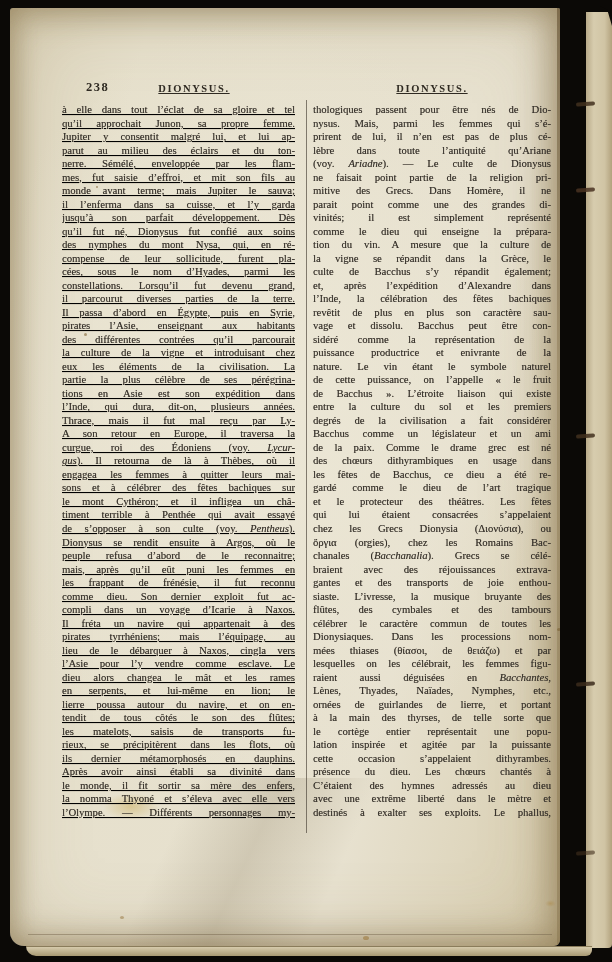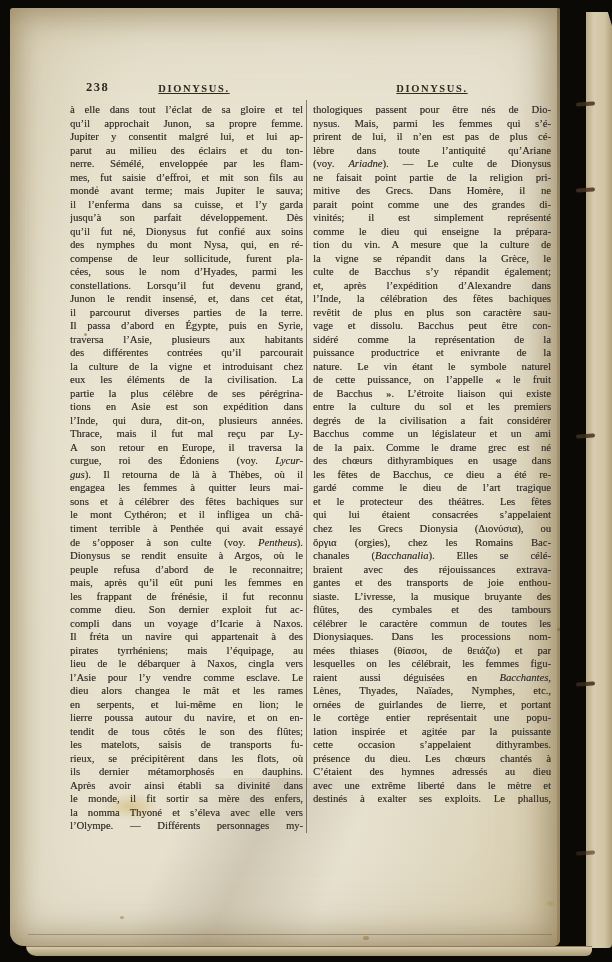--- a/index.html
+++ b/index.html
@@ -60,21 +60,21 @@
   }
   .running-head{
     position:absolute;top:75px;font-weight:bold;font-size:10.5px;
     letter-spacing:1.6px;color:#2f2a22;text-align:center;text-decoration:underline;
   }
   .running-head.left{left:58px;width:252px;}
   .running-head.right{left:302px;width:240px;}
   
   .textblock{position:absolute;left:0;top:95px;width:100%;}
   .col{position:absolute;top:0;}
-  .col-left{left:60px;width:233px;}
+  .col-left{left:52px;width:233px;text-decoration:underline;}
   .col-right{left:303px;width:238px;}
   .divider{
     position:absolute;left:296px;top:-3px;width:1px;height:733px;
     background:rgba(70,63,52,.65);
   }
   .line{
     height:13.52px;line-height:13.52px;font-size:10.6px;color:#35302a;
     text-align:justify;text-align-last:justify;overflow:hidden;
     text-shadow:.2px .2px .3px rgba(52,46,36,.55);
   }
@@ -131,24 +131,23 @@
           <div class="line"><span>nerre. Sémélé, enveloppée par les flam-</span></div>
           <div class="line"><span>mes, fut saisie d’effroi, et mit son fils au</span></div>
           <div class="line"><span>monde avant terme; mais Jupiter le sauva;</span></div>
           <div class="line"><span>il l’enferma dans sa cuisse, et l’y garda</span></div>
           <div class="line"><span>jusqu’à son parfait développement. Dès</span></div>
           <div class="line"><span>qu’il fut né, Dionysus fut confié aux soins</span></div>
           <div class="line"><span>des nymphes du mont Nysa, qui, en ré-</span></div>
           <div class="line"><span>compense de leur sollicitude, furent pla-</span></div>
           <div class="line"><span>cées, sous le nom d’Hyades, parmi les</span></div>
           <div class="line"><span>constellations. Lorsqu’il fut devenu grand,</span></div>
-          <div class="line"><span>Junon le rendit insensé, et, dans cet état,</span></div>
           <div class="line"><span>il parcourut diverses parties de la terre.</span></div>
           <div class="line"><span>Il passa d’abord en Égypte, puis en Syrie,</span></div>
-          <div class="line"><span>traversa l’Asie, plusieurs aux habitants</span></div>
+          <div class="line"><span>pirates l’Asie, enseignant aux habitants</span></div>
           <div class="line"><span>des différentes contrées qu’il parcourait</span></div>
           <div class="line"><span>la culture de la vigne et introduisant chez</span></div>
           <div class="line"><span>eux les éléments de la civilisation. La</span></div>
           <div class="line"><span>partie la plus célèbre de ses pérégrina-</span></div>
           <div class="line"><span>tions en Asie est son expédition dans</span></div>
           <div class="line"><span>l’Inde, qui dura, dit-on, plusieurs années.</span></div>
           <div class="line"><span>Thrace, mais il fut mal reçu par Ly-</span></div>
           <div class="line"><span>A son retour en Europe, il traversa la</span></div>
           <div class="line"><span>curgue, roi des Édoniens (voy. </span><span class="it">Lycur-</span></div>
           <div class="line"><span class="it">gus</span><span>). Il retourna de là à Thèbes, où il</span></div>
@@ -207,32 +206,33 @@
           <div class="line"><span>degrés de la civilisation a fait considérer</span></div>
           <div class="line"><span>Bacchus comme un législateur et un ami</span></div>
           <div class="line"><span>de la paix. Comme le drame grec est né</span></div>
           <div class="line"><span>des chœurs dithyrambiques en usage dans</span></div>
           <div class="line"><span>les fêtes de Bacchus, ce dieu a été re-</span></div>
           <div class="line"><span>gardé comme le dieu de l’art tragique</span></div>
           <div class="line"><span>et le protecteur des théâtres. Les fêtes</span></div>
           <div class="line"><span>qui lui étaient consacrées s’appelaient</span></div>
           <div class="line"><span>chez les Grecs Dionysia (Διονύσια), ou</span></div>
           <div class="line"><span>ὄργια (orgies), chez les Romains Bac-</span></div>
-          <div class="line"><span>chanales (</span><span class="it">Bacchanalia</span><span>). Elles se célé-</span></div>
+          <div class="line"><span>chanales (</span><span class="it">Bacchanalia</span><span>). Grecs se célé-</span></div>
           <div class="line"><span>braient avec des réjouissances extrava-</span></div>
           <div class="line"><span>gantes et des transports de joie enthou-</span></div>
           <div class="line"><span>siaste. L’ivresse, la musique bruyante des</span></div>
           <div class="line"><span>flûtes, des cymbales et des tambours</span></div>
           <div class="line"><span>célébrer le caractère commun de toutes les</span></div>
           <div class="line"><span>Dionysiaques. Dans les processions nom-</span></div>
           <div class="line"><span>mées thiases (θίασοι, de θειάζω) et par</span></div>
           <div class="line"><span>lesquelles on les célébrait, les femmes figu-</span></div>
           <div class="line"><span>raient aussi déguisées en </span><span class="it">Bacchantes</span><span>,</span></div>
           <div class="line"><span>Lènes, Thyades, Naïades, Nymphes, etc.,</span></div>
           <div class="line"><span>ornées de guirlandes de lierre, et portant</span></div>
+          <div class="line"><span>à la main des thyrses, de telle sorte que</span></div>
           <div class="line"><span>le cortège entier représentait une popu-</span></div>
           <div class="line"><span>lation inspirée et agitée par la puissante</span></div>
           <div class="line"><span>cette occasion s’appelaient dithyrambes.</span></div>
           <div class="line"><span>présence du dieu. Les chœurs chantés à</span></div>
           <div class="line"><span>C’étaient des hymnes adressés au dieu</span></div>
           <div class="line"><span>avec une extrême liberté dans le mètre et</span></div>
           <div class="line"><span>destinés à exalter ses exploits. Le phallus,</span></div>
         </div>
     </div>
   </div>

